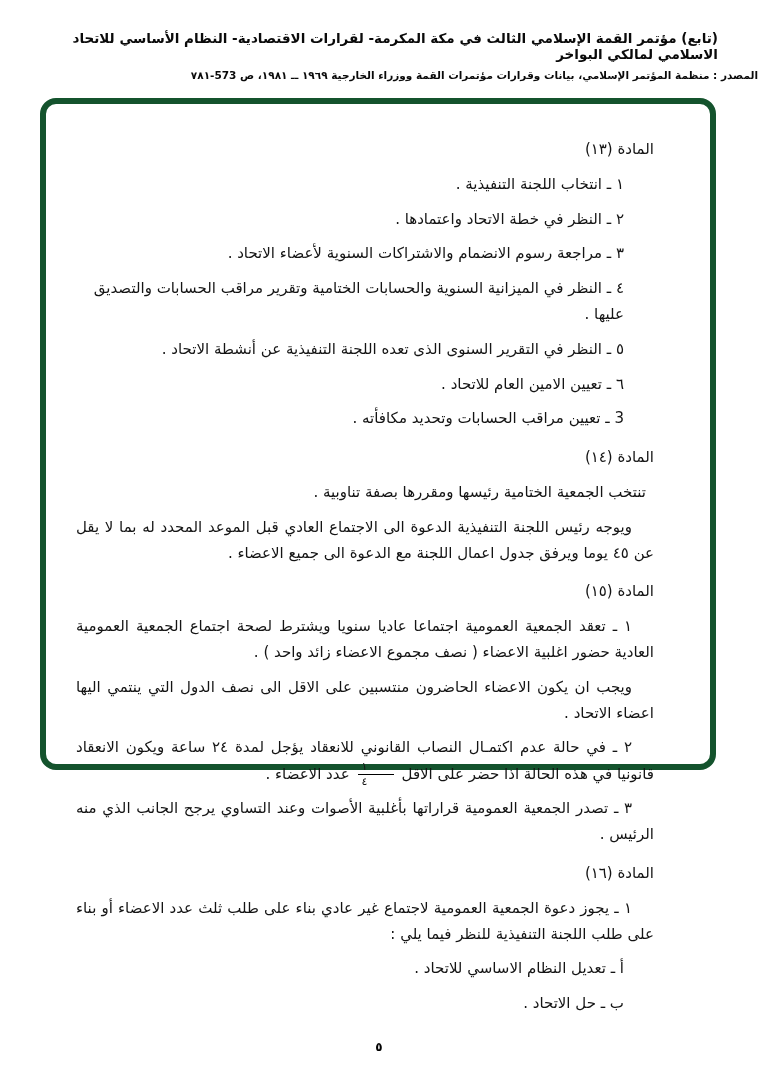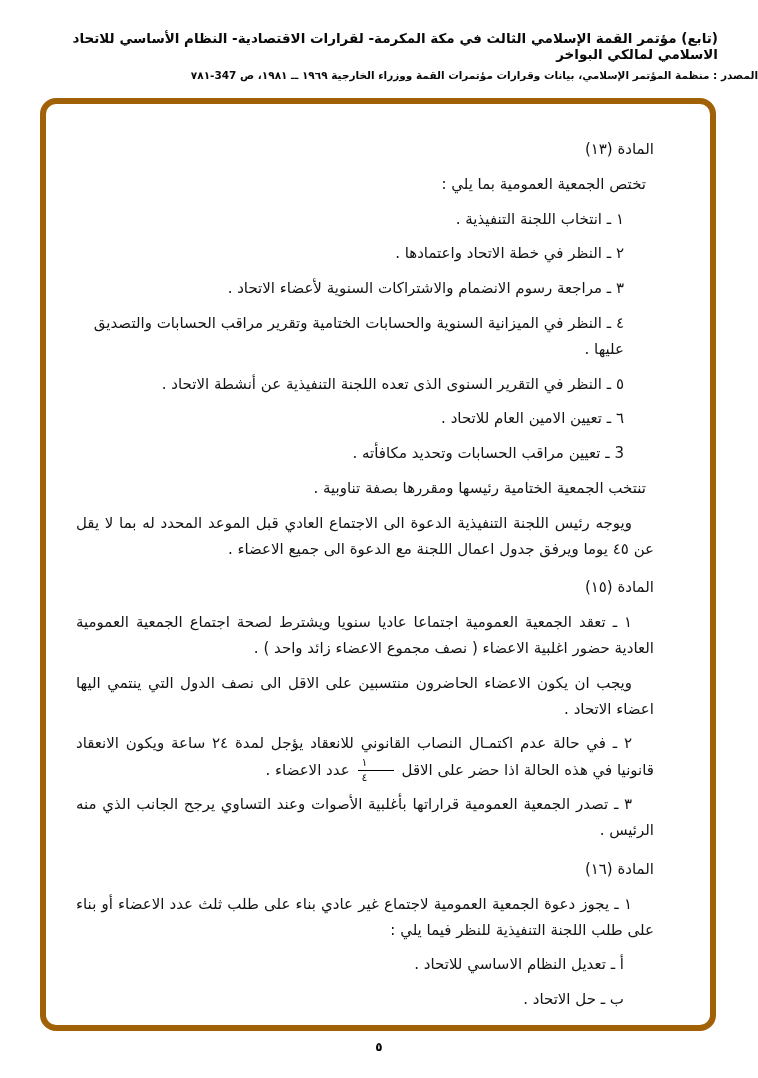--- a/index.html
+++ b/index.html
@@ -25,22 +25,22 @@
   }
   .header-source {
     margin-top: 7px;
     font-size: 10.5px;
     font-weight: bold;
     color: #0a0a0a;
   }
   .frame {
     position: absolute;
     left: 40px; top: 98px;
-    width: 676px; height: 933px;
-    border: 6px solid #a16207;
+    width: 676px; height: 672px;
+    border: 6px solid #14532d;
     border-radius: 16px;
     background: #fff;
   }
   .frame-content {
     padding: 20px 56px 0 30px;
     font-size: 15px;
     line-height: 1.72;
     color: #141414;
   }
   .article-title {
@@ -76,35 +76,35 @@
     font-size: 12px;
     font-weight: bold;
     color: #000;
   }
 </style>
 </head>
 <body>
 
 <div class="header">
   <div class="header-title">(تابع) مؤتمر القمة الإسلامي الثالث في مكة المكرمة- لقرارات الاقتصادية- النظام الأساسي للاتحاد الاسلامي لمالكي البواخر</div>
-  <div class="header-source">المصدر : منظمة المؤتمر الإسلامي، بيانات وقرارات مؤتمرات القمة ووزراء الخارجية ١٩٦٩ ــ ١٩٨١، ص 347-٧٨١</div>
+  <div class="header-source">المصدر : منظمة المؤتمر الإسلامي، بيانات وقرارات مؤتمرات القمة ووزراء الخارجية ١٩٦٩ ــ ١٩٨١، ص 573-٧٨١</div>
 </div>
 
 <div class="frame">
   <div class="frame-content">
     <div class="article-title">المادة (١٣)</div>
-    <div class="intro">تختص الجمعية العمومية بما يلي :</div>
     <div class="item">١ ـ انتخاب اللجنة التنفيذية .</div>
     <div class="item">٢ ـ النظر في خطة الاتحاد واعتمادها .</div>
     <div class="item">٣ ـ مراجعة رسوم الانضمام والاشتراكات السنوية لأعضاء الاتحاد .</div>
     <div class="item">٤ ـ النظر في الميزانية السنوية والحسابات الختامية وتقرير مراقب الحسابات والتصديق عليها .</div>
     <div class="item">٥ ـ النظر في التقرير السنوى الذى تعده اللجنة التنفيذية عن أنشطة الاتحاد .</div>
     <div class="item">٦ ـ تعيين الامين العام للاتحاد .</div>
     <div class="item">3 ـ تعيين مراقب الحسابات وتحديد مكافأته .</div>
 
+    <div class="article-title">المادة (١٤)</div>
     <div class="intro">تنتخب الجمعية الختامية رئيسها ومقررها بصفة تناوبية .</div>
     <div class="para">ويوجه رئيس اللجنة التنفيذية الدعوة الى الاجتماع العادي قبل الموعد المحدد له بما لا يقل عن ٤٥ يوما ويرفق جدول اعمال اللجنة مع الدعوة الى جميع الاعضاء .</div>
 
     <div class="article-title">المادة (١٥)</div>
     <div class="para">١ ـ تعقد الجمعية العمومية اجتماعا عاديا سنويا ويشترط لصحة اجتماع الجمعية العمومية العادية حضور اغلبية الاعضاء ( نصف مجموع الاعضاء زائد واحد ) .</div>
     <div class="para">ويجب ان يكون الاعضاء الحاضرون منتسبين على الاقل الى نصف الدول التي ينتمي اليها اعضاء الاتحاد .</div>
     <div class="para">
       <span>٢ ـ في حالة عدم اكتمـال النصاب القانوني للانعقاد يؤجل لمدة ٢٤ ساعة ويكون الانعقاد قانونيا في هذه الحالة اذا حضر على الاقل</span><span class="frac">
           <span class="frac-num">١</span>
           <span class="frac-den">٤</span>

